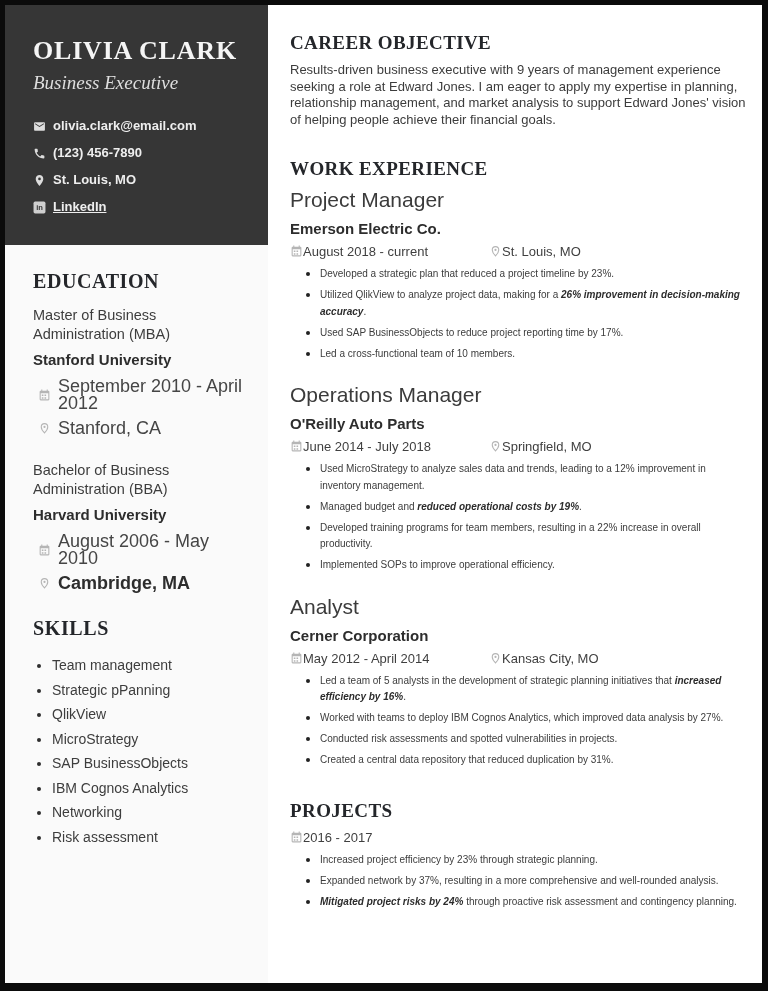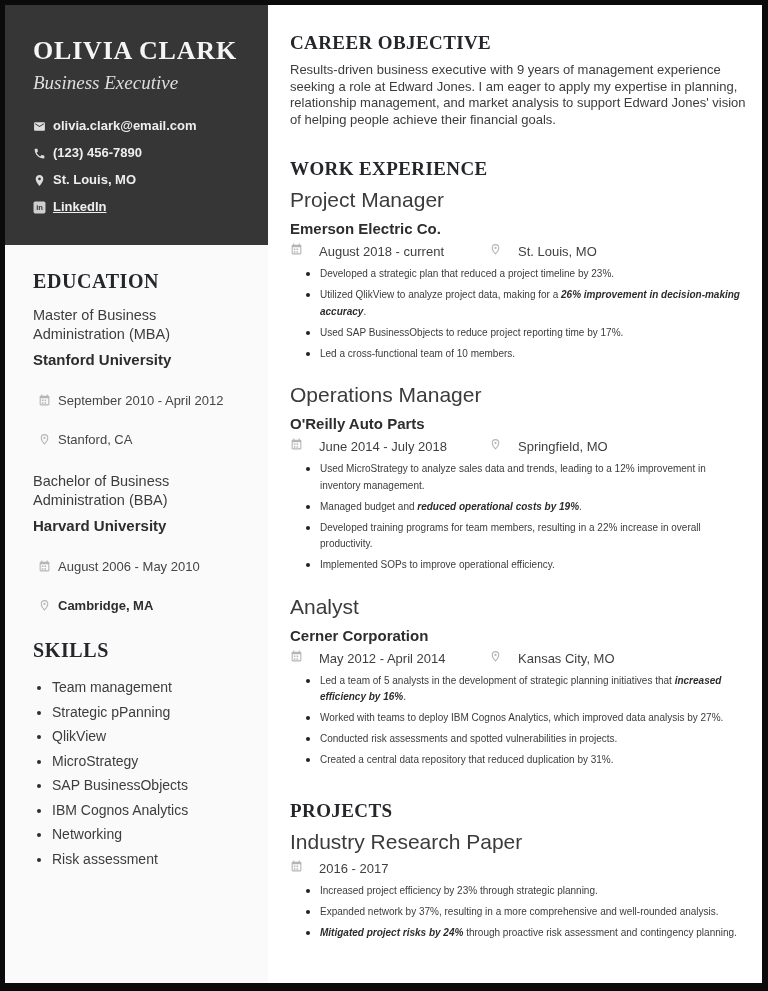--- a/index.html
+++ b/index.html
@@ -64,22 +64,22 @@
     letter-spacing: 0.6px;
     color: #24262a;
     margin-top: 25px;
   }
   .edu-entry { margin-top: 13px; }
   .edu-entry + .edu-entry { margin-top: 24px; }
   .edu-degree { font-size: 14.5px; line-height: 19px; color: #3d3d3d; }
   .edu-school { font-size: 15px; font-weight: 700; color: #2d2d2d; margin-top: 6px; line-height: 20px; }
   .side-meta {
     display: flex; align-items: center; gap: 7px;
-    margin-top: 22px; padding-left: 5px;
-    font-size: 13px; color: #454545; line-height: 17px;
+    margin-top: 8px; padding-left: 5px;
+    font-size: 18px; color: #454545; line-height: 17px;
   }
   .side-meta .micon { width: 13px; height: 13px; flex: 0 0 13px; display: inline-flex; }
   .side-meta.bold-loc .side-meta-text { font-weight: 700; color: #2d2d2d; }
   .skills-list { margin-top: 16px; padding-left: 19px; }
   .skills-list li {
     font-size: 14px; color: #3d3d3d; line-height: 19px;
     margin-bottom: 5.5px;
   }
   .skills-list li::marker { color: #2e2e2e; font-size: 13px; }
   
@@ -119,21 +119,21 @@
     margin-top: 6px;
   }
   .meta-row {
     display: flex;
     align-items: center;
     margin-top: 5px;
     font-size: 13px;
     color: #3f3f3f;
     line-height: 17px;
   }
-  .meta-group { display: flex; align-items: flex-start; gap: 16px; }
+  .meta-group { display: flex; align-items: center; gap: 0; }
   .meta-group.date { width: 199px; flex: 0 0 199px; }
   .meta-row .micon { width: 13px; height: 13px; flex: 0 0 13px; display: inline-flex; }
   .bullets { margin-top: 5px; padding-left: 30px; }
   .bullets li {
     font-size: 10px;
     line-height: 16.5px;
     color: #3c3c3c;
     margin-bottom: 3.5px;
   }
   .bullets li::marker { color: #222; font-size: 12px; }
@@ -349,21 +349,20 @@
           <li><span>Worked with teams to deploy IBM Cognos Analytics, which improved data analysis by 27%.</span><span class="em"></span><span></span></li>
           <li><span>Conducted risk assessments and spotted vulnerabilities in projects.</span><span class="em"></span><span></span></li>
           <li><span>Created a central data repository that reduced duplication by 31%.</span><span class="em"></span><span></span></li>
         </ul>
       </div>
     </section>
 
     <section>
       <h2 class="main-heading projects-heading">PROJECTS</h2>
       <div class="job">
-        <div class="job-title">Industry Research Paper</div>
         <div class="meta-row">
           <span class="meta-group">
             <span class="micon">
               <svg viewBox="0 0 24 24" fill="#b5b5b5">
                   <path d="M19 3h-1V1h-2v2H8V1H6v2H5c-1.11 0-1.99.9-1.99 2L3 19a2 2 0 0 0 2 2h14a2 2 0 0 0 2-2V5a2 2 0 0 0-2-2zm0 16H5V8h14v11zM7 10h3v3H7zm5 0h3v3h-3zm-5 5h3v3H7zm5 0h3v3h-3z"></path>
                 </svg>
             </span>
             <span>2016 - 2017</span>
           </span>
         </div>

